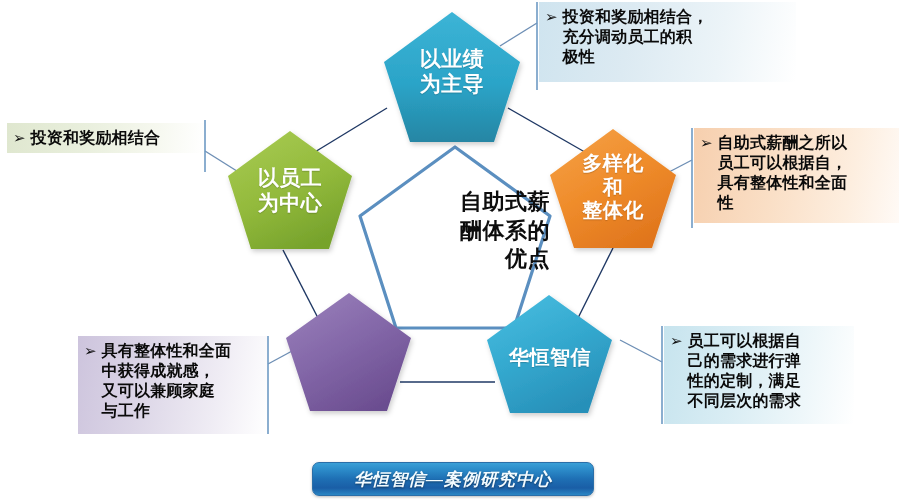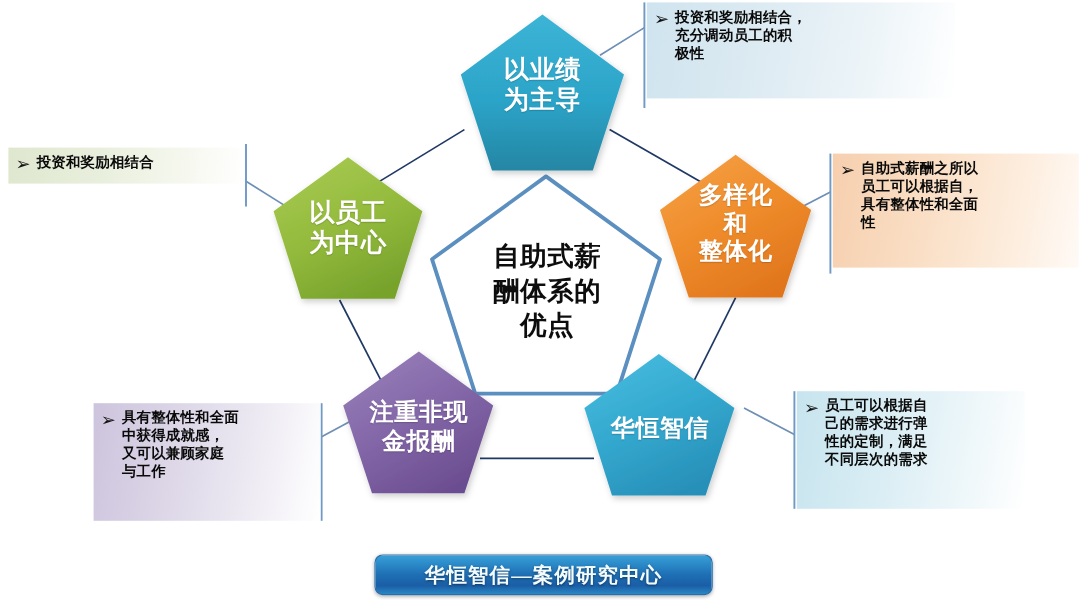--- a/index.html
+++ b/index.html
@@ -31,25 +31,24 @@
     line-height: 1.18;
     letter-spacing: 0.5px;
     white-space: pre-line;
     text-shadow: 0 1px 1px rgba(0,0,0,0.18);
     pointer-events: none;
   }
   .center-label {
     position: absolute;
     color: #0d0d0d;
     font-weight: bold;
-    text-align: center;
+    text-align: right;
     line-height: 1.3;
     white-space: pre-line;
     letter-spacing: 0.5px;
-    margin-top: 12px;
   }
 
   
   .callout {
     position: absolute;
     box-sizing: border-box;
     display: flex;
     align-items: flex-start;
     padding: 5px 8px 5px 6px;
   }
@@ -57,21 +56,21 @@
     flex: 0 0 auto;
     font-size: 15px;
     line-height: 1.26;
     color: #111111;
     font-weight: bold;
     margin-right: 5px;
     transform: translateY(1px);
   }
   .callout .ctext {
     flex: 1 1 auto;
-    font-size: 12px;
+    font-size: 16px;
     font-weight: bold;
     color: #0a0a0a;
     line-height: 1.26;
     letter-spacing: 0.2px;
     white-space: pre-line;
   }
 
   
   .cal-blue-tr {
     background: linear-gradient(100deg, #cfe4ef 0%, #dceaf2 35%, #ecf4f8 70%, #ffffff 100%);
@@ -96,20 +95,21 @@
     top: 462px;
     width: 280px;
     height: 32px;
     border-radius: 7px;
     background: linear-gradient(180deg, #3a9fd6 0%, #2d8ecb 18%, #1e6fb4 50%, #1a5ea6 78%, #2a86c4 100%);
     border: 1px solid #2a6ea8;
     box-shadow: 0 1px 3px rgba(0,0,0,0.28);
     display: flex;
     align-items: center;
     justify-content: center;
+    font-style: italic;
   }
   #footer-banner .btext {
     color: #f3fbff;
     font-family: "Liberation Serif", "DejaVu Serif", serif;
     font-size: 17px;
     font-weight: bold;
     letter-spacing: 1px;
     text-shadow: 0 1px 2px rgba(0,0,0,0.45);
   }
 </style>
@@ -190,22 +190,20 @@
   <div class="node-label" style="left:392px; top:47px; width:120px; font-size:21px;">以业绩
 为主导</div>
 
   <div class="node-label" style="left:232px; top:166px; width:116px; font-size:21px;">以员工
 为中心</div>
 
   <div class="node-label" style="left:556px; top:152px; width:114px; font-size:20px;">多样化
 和
 整体化</div>
 
-  <div class="node-label" style="left:290px; top:333px; width:118px; font-size:20px;">注重非现
-金报酬</div>
 
   <div class="node-label" style="left:491px; top:346px; width:118px; font-size:20px;">华恒智信</div>
 
   <div class="callout cal-blue-tr" style="left:539px; top:2px; width:257px; height:80px;">
     <span class="bullet">➢</span>
     <span class="ctext">投资和奖励相结合，
 充分调动员工的积
 极性</span>
   </div>
 

